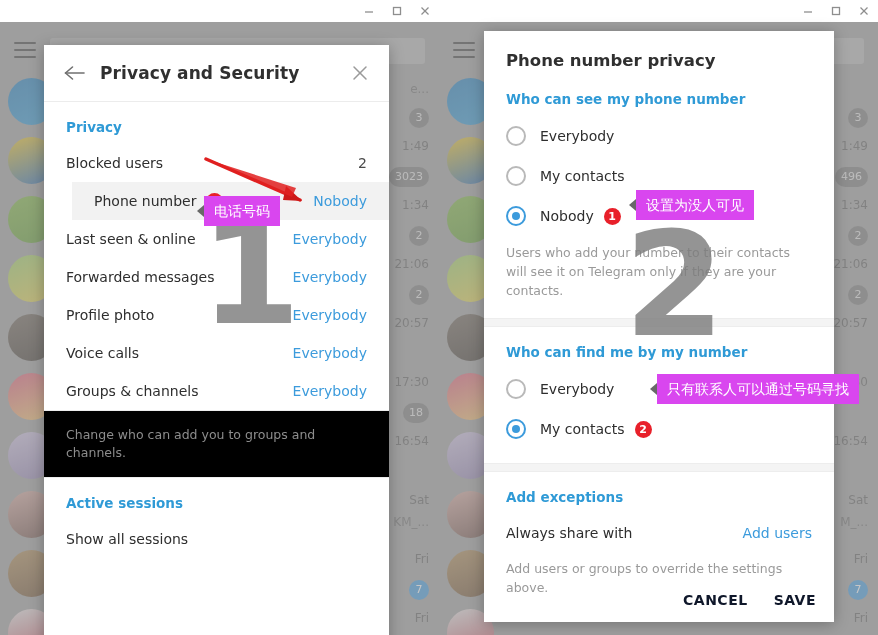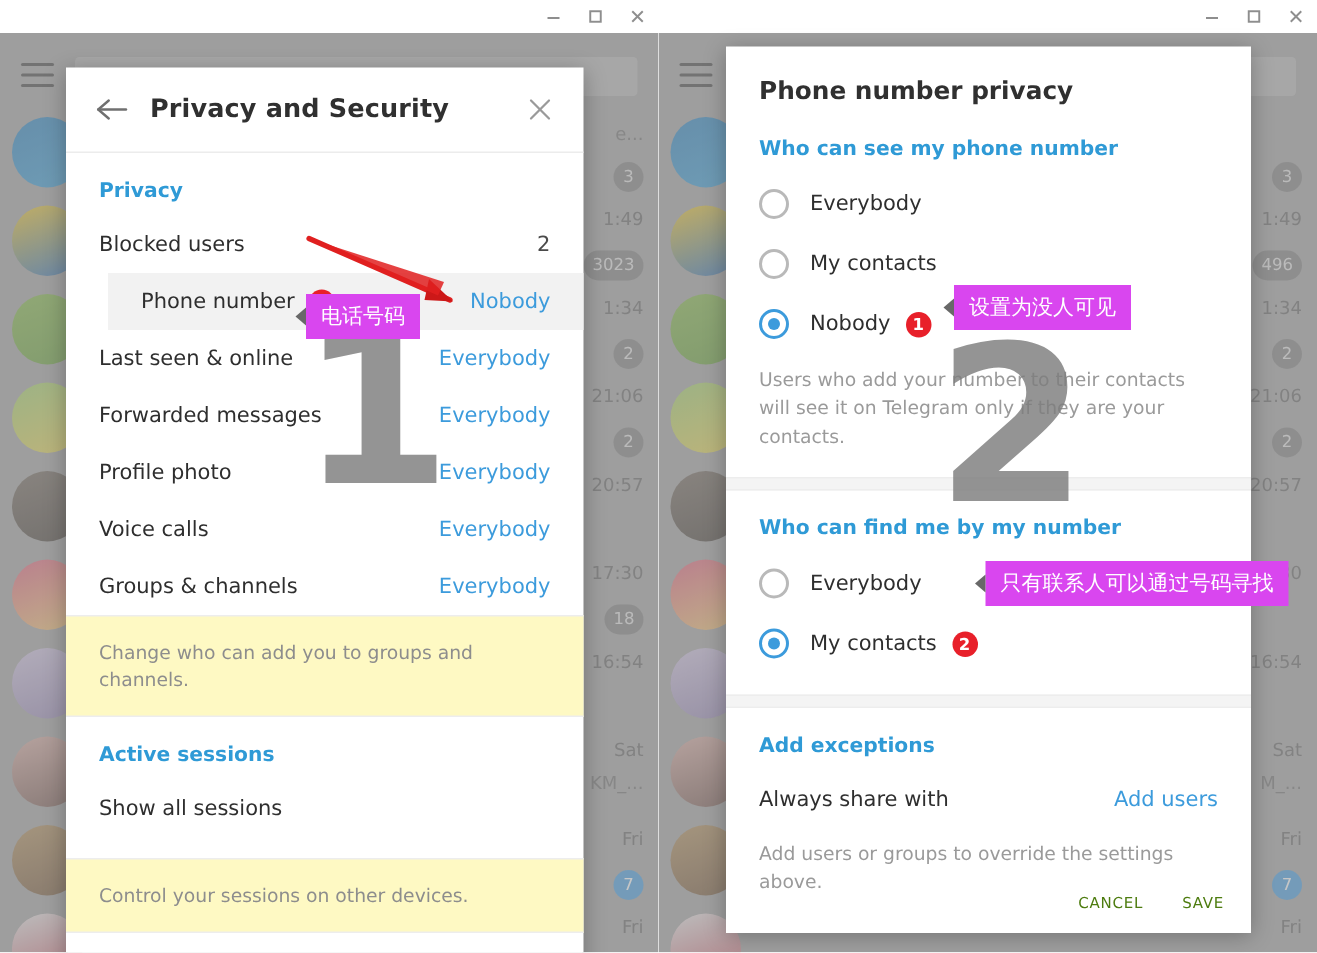--- a/index.html
+++ b/index.html
@@ -97,21 +97,21 @@
     height: 38px; padding: 0 22px;
     font-size: 14px; color: #2e2e2e;
     position: relative;
   }
   .row.hl { background: #f2f2f2; margin-left: 28px; }
   .row .label { flex: 1; display: flex; align-items: center; }
   .row .value { color: #3c9bdc; font-size: 14px; }
   .row .value.plain { color: #4a4a4a; }
 
   .hint {
-    background: #fef9c3; color: #8d8d8d; font-size: 12.5px;
+    background: #000000; color: #8d8d8d; font-size: 12.5px;
     padding: 15px 22px; line-height: 1.45;
     border-top: 1px solid #ededed; border-bottom: 1px solid #ededed;
   }
   .inline-note {
     color: #9a9a9a; font-size: 12.5px; line-height: 1.5;
     padding: 8px 22px 18px 22px;
   }
 
   .sep { height: 9px; background: #f4f4f4; border-top:1px solid #ededed; border-bottom:1px solid #ededed; }
 
@@ -126,21 +126,21 @@
     content:""; position:absolute; left: 4px; top: 4px;
     width: 8px; height: 8px; border-radius: 50%; background: #3c9bdc;
   }
   .radio-label { font-size: 14px; color: #2e2e2e; }
 
   .dlg-actions {
     position: absolute; right: 18px; bottom: 14px;
     display: flex; gap: 26px; align-items: center;
   }
   .dlg-actions .act {
-    color: #4d7c0f; font-size: 10px; font-weight: normal; letter-spacing: .5px;
+    color: #0f172a; font-size: 14px; font-weight: bold; letter-spacing: .5px;
   }
 
   
   .rbadge {
     display:inline-flex; align-items:center; justify-content:center;
     width: 17px; height: 17px; border-radius: 50%;
     background: #e8202a; color: #fff; font-size: 11px; font-weight: bold;
     margin-left: 10px; flex: none;
   }
   .tooltip {
@@ -299,21 +299,20 @@
             <span class="value">Everybody</span>
           </div>
         </div>
 
       <div class="hint">Change who can add you to groups and channels.</div>
 
       <div class="sec-head">Active sessions</div>
       <div class="row">
         <span class="label">Show all sessions</span>
       </div>
-      <div class="hint" style="margin-top:14px">Control your sessions on other devices.</div>
     </div>
 
     <div class="watermark" style="left:200px; top:200px; font-size:145px; line-height:1;">1</div>
 
     <svg class="arrow-svg" style="left:0;top:0;width:439px;height:635px">
       <path d="M206,159 L300,200" stroke="#e02020" stroke-width="3.5" stroke-linecap="round"></path>
       <path d="M302,201 L286,186 L283,200 Z" fill="#cc1818"></path>
       <path d="M206,159 L292,197 L296,188 Z" fill="#e02020" opacity="0.85"></path>
     </svg>
 

